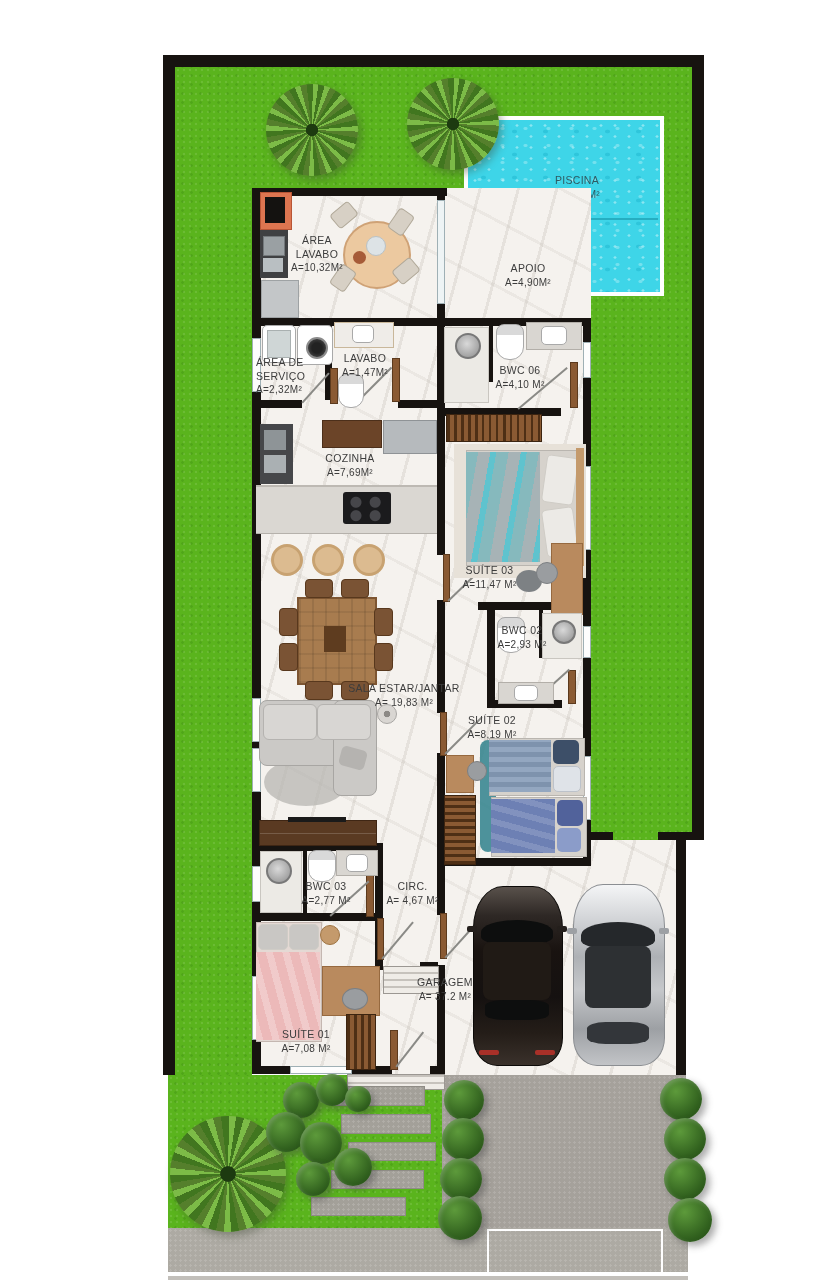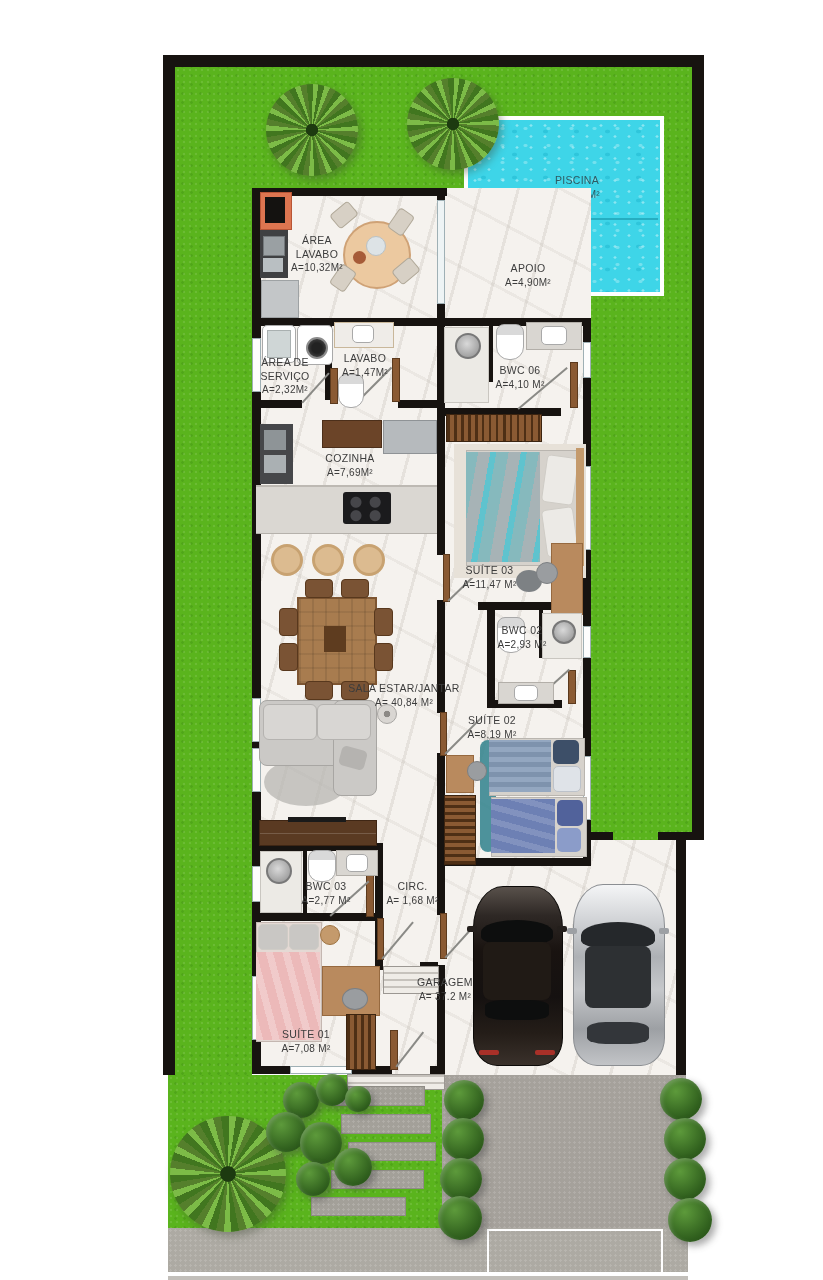--- a/index.html
+++ b/index.html
@@ -313,21 +313,21 @@
   <div class="bush" style="left:668px;top:1198px;width:44px;height:44px"></div>
 
   <div class="lbl" style="left:285px;top:234px;width:64px">
     <span class="nm">ÁREA LAVABO</span>
     <span class="ar">A=10,32M²</span>
   </div>
   <div class="lbl" style="left:490px;top:262px;width:76px">
     <span class="nm">APOIO</span>
     <span class="ar">A=4,90M²</span>
   </div>
-  <div class="lbl" style="left:256px;top:356px;width:58px;text-align:center">
+  <div class="lbl" style="left:256px;top:356px;width:58px;text-align:left">
     <span class="nm">ÁREA DE SERVIÇO</span>
     <span class="ar">A=2,32M²</span>
   </div>
   <div class="lbl" style="left:320px;top:352px;width:90px">
     <span class="nm">LAVABO</span>
     <span class="ar">A=1,47M²</span>
   </div>
   <div class="lbl" style="left:480px;top:364px;width:80px">
     <span class="nm">BWC 06</span>
     <span class="ar">A=4,10 M²</span>
@@ -339,33 +339,33 @@
   <div class="lbl" style="left:442px;top:564px;width:95px">
     <span class="nm">SUÍTE 03</span>
     <span class="ar">A=11,47 M²</span>
   </div>
   <div class="lbl" style="left:480px;top:624px;width:84px">
     <span class="nm">BWC 02</span>
     <span class="ar">A=2,93 M²</span>
   </div>
   <div class="lbl" style="left:330px;top:682px;width:148px">
     <span class="nm">SALA ESTAR/JANTAR</span>
-    <span class="ar">A= 40,84 M²</span>
+    <span class="ar">A= 19,83 M²</span>
   </div>
   <div class="lbl" style="left:446px;top:714px;width:92px">
     <span class="nm">SUÍTE 02</span>
     <span class="ar">A=8,19 M²</span>
   </div>
   <div class="lbl" style="left:286px;top:880px;width:80px">
     <span class="nm">BWC 03</span>
     <span class="ar">A=2,77 M²</span>
   </div>
   <div class="lbl" style="left:370px;top:880px;width:85px">
     <span class="nm">CIRC.</span>
-    <span class="ar">A= 1,68 M²</span>
+    <span class="ar">A= 4,67 M²</span>
   </div>
   <div class="lbl" style="left:262px;top:1028px;width:88px">
     <span class="nm">SUÍTE 01</span>
     <span class="ar">A=7,08 M²</span>
   </div>
   <div class="lbl" style="left:400px;top:976px;width:90px">
     <span class="nm">GARAGEM</span>
     <span class="ar">A= 37.2 M²</span>
   </div>
 

